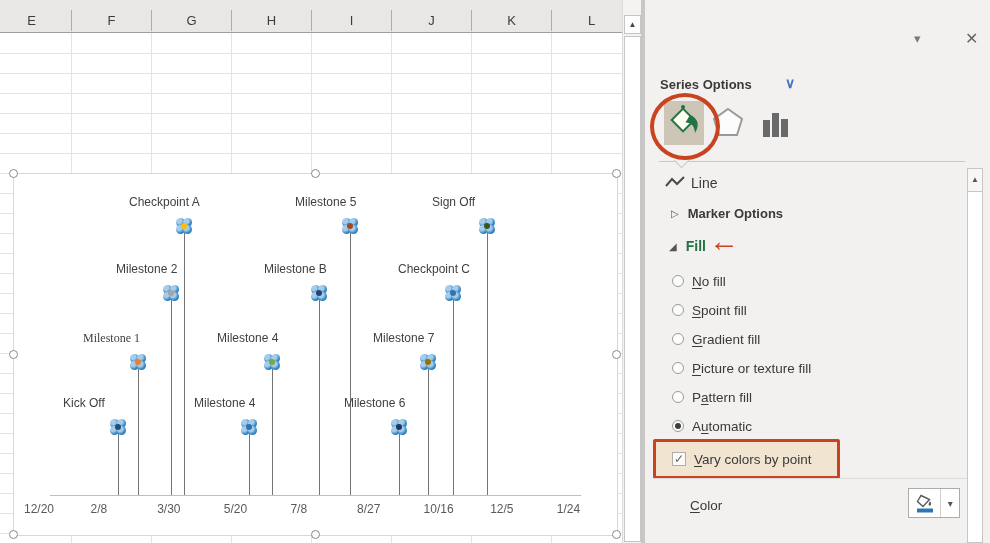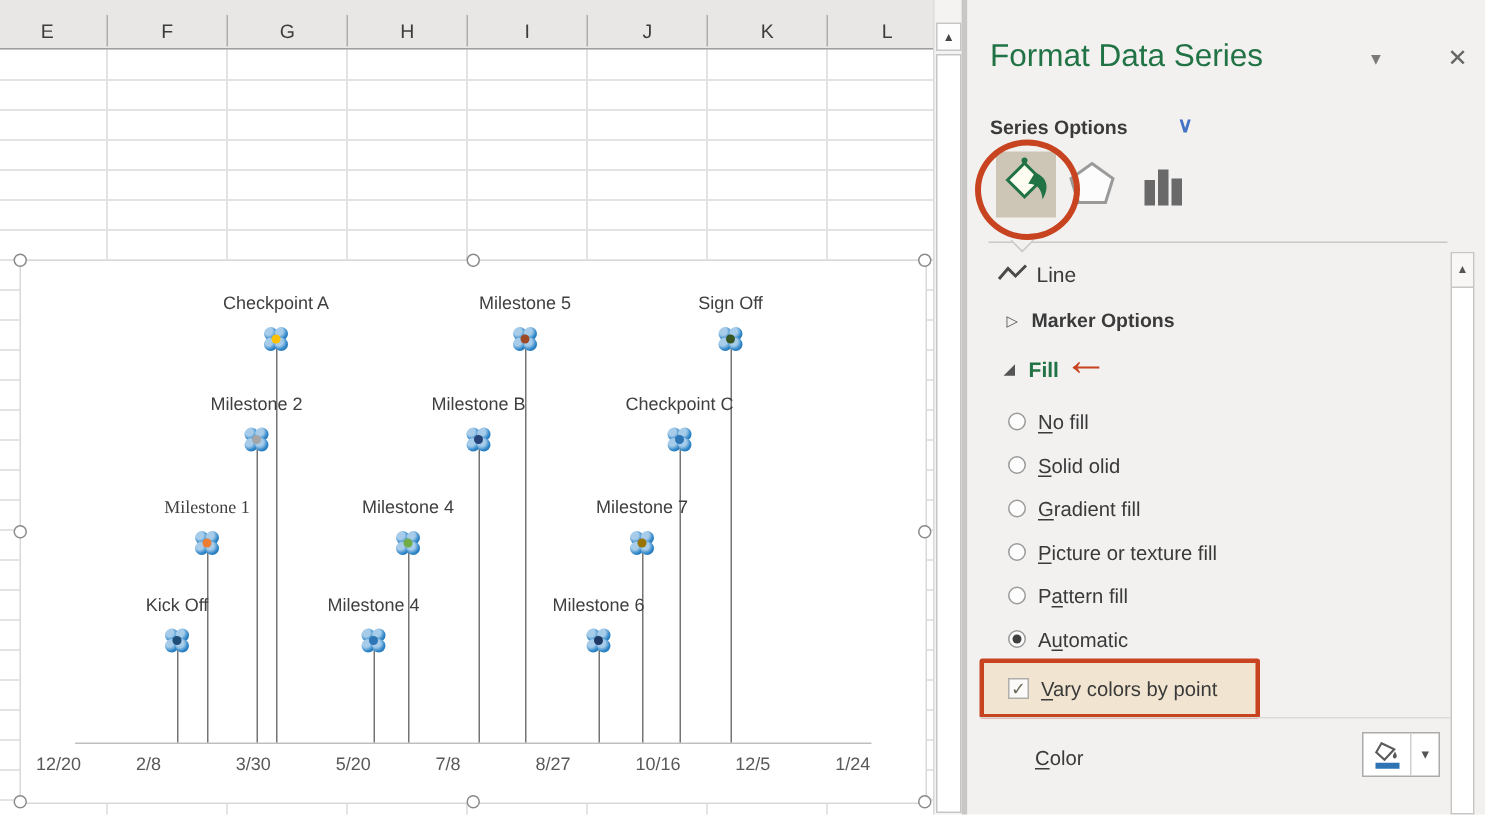--- a/index.html
+++ b/index.html
@@ -22,21 +22,21 @@
   #sheet-scroll .btn{position:absolute;left:1px;top:15px;width:17px;height:19px;background:#fdfdfd;
                 border:1px solid #c6c6c6;box-sizing:border-box;text-align:center;line-height:17px;
                 font-size:8px;color:#444;}
   #sheet-scroll .thumb{position:absolute;left:1px;top:36px;width:17px;height:506px;background:#fff;
                 border:1px solid #c6c6c6;box-sizing:border-box;}
   
   #chart{position:absolute;left:13px;top:173px;width:603px;height:361px;background:#fff;
          border:1px solid #d8d8d8;box-sizing:content-box;}
   .handle{position:absolute;width:9px;height:9px;border-radius:50%;background:#fff;
           border:1.5px solid #8a8a8a;box-sizing:border-box;z-index:6;}
-  .pt-label{position:absolute;width:110px;height:16px;text-align:center;font-size:12px;
+  .pt-label{position:absolute;width:110px;height:16px;font-size:12px;
             color:#3f3f3f;white-space:nowrap;z-index:3;}
   .drop-line{position:absolute;width:1px;background:#747474;z-index:1;}
   .marker{position:absolute;width:16px;height:16px;z-index:4;}
   .petal{position:absolute;width:9px;height:9px;border-radius:50%;
          background:radial-gradient(circle at 34% 32%, #a6ccea 0 30%, #2e86c8 62%, #1b629e 100%);}
   .mk-center{position:absolute;left:5px;top:5px;width:6px;height:6px;border-radius:50%;z-index:5;}
   #axis-line{position:absolute;left:36px;top:321px;width:531px;height:1px;background:#bfbfbf;}
   .tick-label{position:absolute;top:328px;width:50px;height:16px;text-align:left;
               font-size:12px;color:#595959;}
   
@@ -240,21 +240,20 @@
   </div>
 
   <div id="sheet-scroll">
     <div class="btn">▲</div>
     <div class="thumb"></div>
   </div>
 </div>
 <div id="pane-edge"></div>
 
 <div id="panel">
-  <div id="p-title">Format Data Series</div>
   <div id="p-title-caret">▾</div>
   <div id="p-close">✕</div>
 
   <div id="p-series-label">Series Options</div>
   <div id="p-series-chevron">∨</div>
 
   <div id="icon-fill-btn">
     <span>
       <svg width="34" height="38" viewBox="0 0 34 38">
         <rect x="8" y="10" width="16" height="16" transform="rotate(45 16 18)" fill="#fdfdf2" stroke="#217346" stroke-width="2"></rect>
@@ -302,21 +301,21 @@
   </div>
   <div id="anno-arrow" style="color: rgb(200, 67, 31);">←</div>
 
   <div id="fill-options">
       <div class="radio-row" style="top: 272px; justify-content: space-between;">
         <span class="radio-circle"></span>
         <span class="radio-label"><span></span><span class="mn">N</span><span>o fill</span></span>
       </div>
       <div class="radio-row" style="top: 301px;">
         <span class="radio-circle"></span>
-        <span class="radio-label"><span></span><span class="mn">S</span><span>olid olid</span></span>
+        <span class="radio-label"><span></span><span class="mn">S</span><span>point fill</span></span>
       </div>
       <div class="radio-row" style="top: 330px;">
         <span class="radio-circle"></span>
         <span class="radio-label"><span></span><span class="mn">G</span><span>radient fill</span></span>
       </div>
       <div class="radio-row" style="top: 359px;">
         <span class="radio-circle"></span>
         <span class="radio-label"><span></span><span class="mn">P</span><span>icture or texture fill</span></span>
       </div>
       <div class="radio-row" style="top: 388px;">

